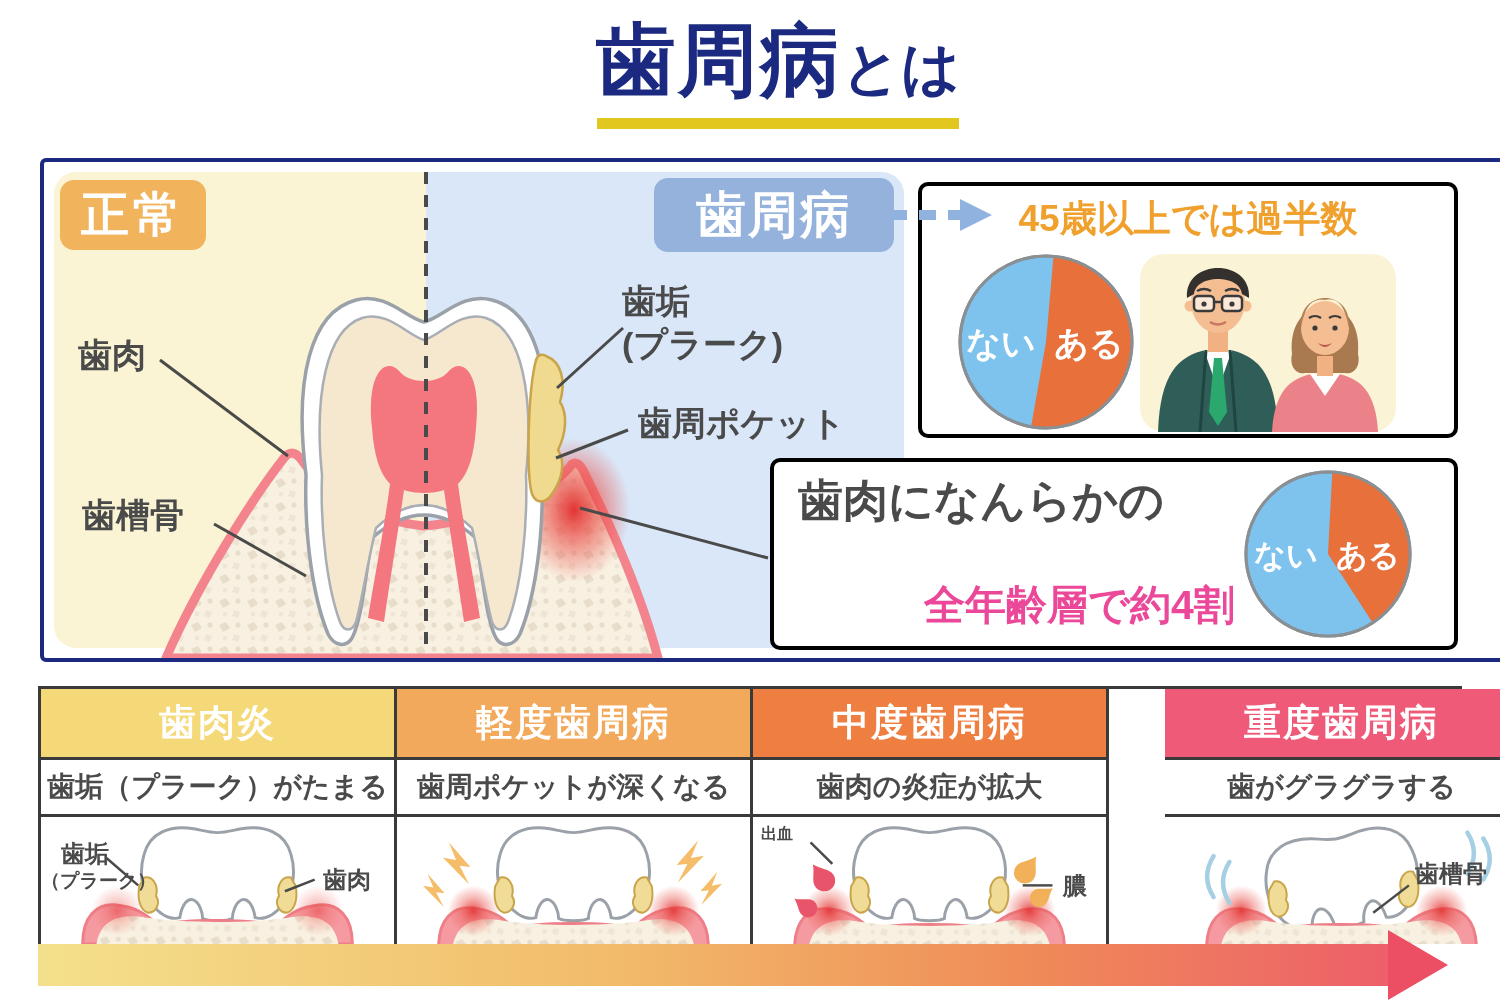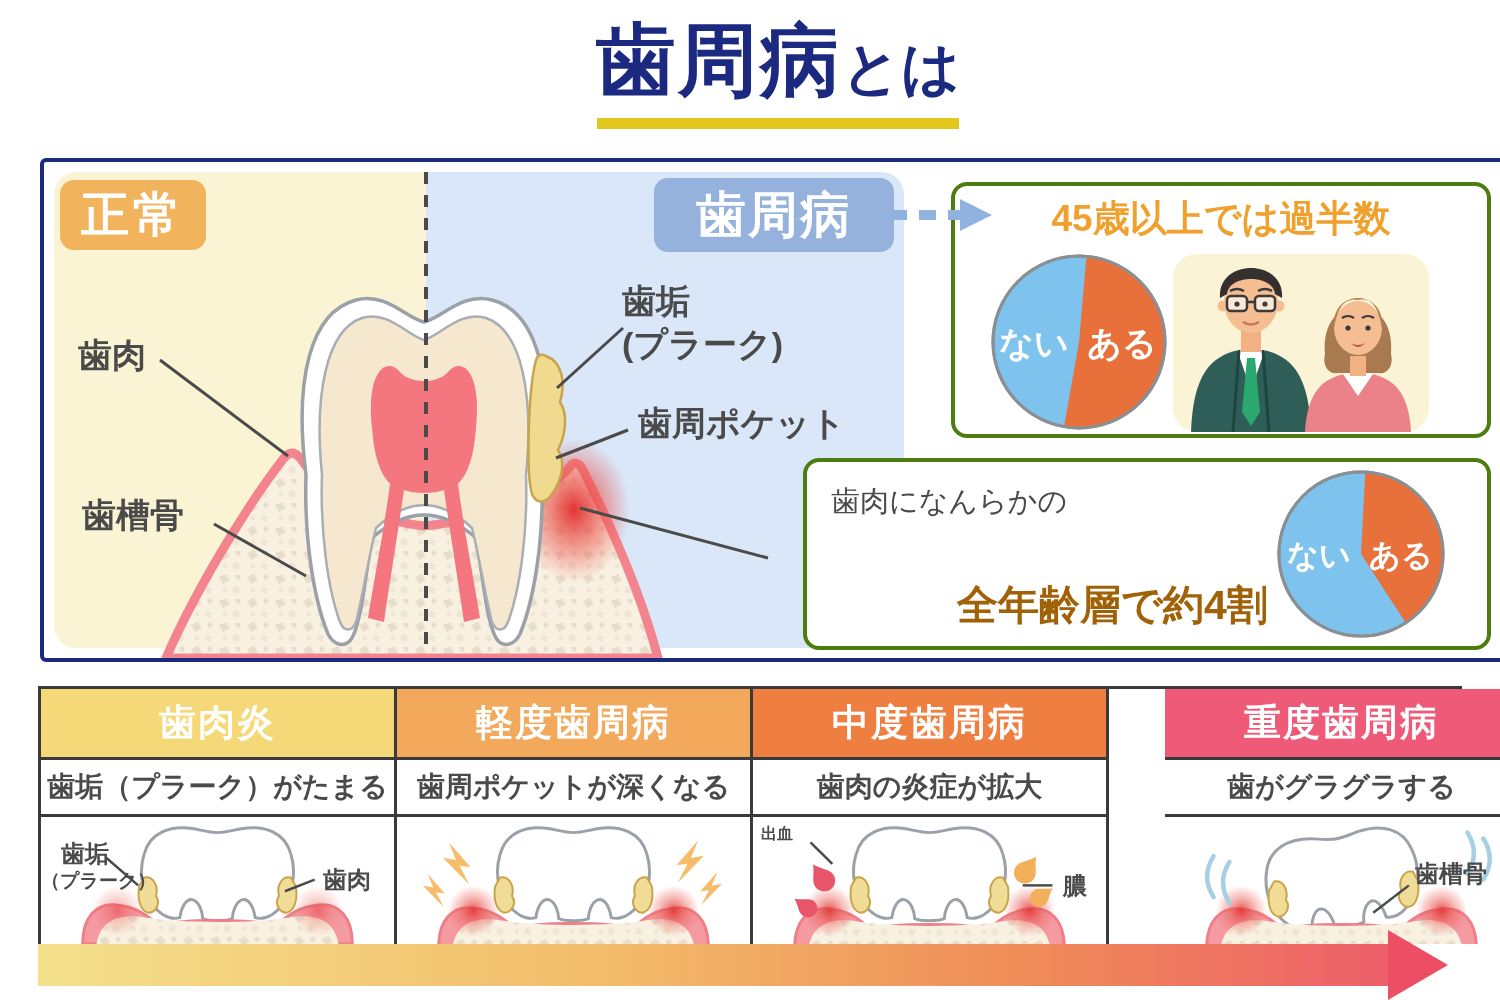--- a/index.html
+++ b/index.html
@@ -28,32 +28,32 @@
   .badge-disease { left:610px; top:16px; width:240px; height:74px; background:#94B2DB;
                    border-radius:14px; font-size:50px; letter-spacing:2px; }
   .tooth-svg { position:absolute; left:116px; top:98px; width:540px; height:398px; z-index:2; }
   .lines-svg { position:absolute; left:0; top:0; width:1414px; height:496px; z-index:4; pointer-events:none; }
   .anno { position:absolute; font-weight:bold; color:#4A4A4A; z-index:4; line-height:1.25; }
   .anno-gum   { left:34px;  top:172px; font-size:34px; }
   .anno-bone  { left:38px;  top:332px; font-size:34px; }
   .anno-plaque{ left:578px; top:118px; font-size:34px; }
   .anno-pocket{ left:594px; top:240px; font-size:34px; }
 
-  .statbox { position:absolute; border:4px solid #4d7c0f; border-radius:16px; background:#fff; z-index:6;margin-left:33px; }
+  .statbox { position:absolute; border:4px solid #000000; border-radius:10px; background:#fff; z-index:6; }
   .statbox1 { left:874px; top:20px; width:540px; height:256px; }
   .statbox2 { left:726px; top:296px; width:688px; height:192px; }
   .statbox1-title { position:absolute; left:0; top:8px; width:100%; text-align:center;
                     font-size:37px; font-weight:bold; color:#F0A02C; }
   .pie1 { position:absolute; left:34px; top:66px; width:180px; height:180px; }
   .people { position:absolute; left:218px; top:68px; width:256px; height:178px; }
   .arrow-svg { position:absolute; left:840px; top:30px; width:160px; height:50px; z-index:7; }
 
-  .sb2-text { position:absolute; left:24px; top:16px; font-size:29px; font-weight:normal;
+  .sb2-text { position:absolute; left:24px; top:16px; font-size:45px; font-weight:bold;
               color:#4A4A4A; line-height:46px; }
-  .sb2-highlight { position:absolute; left:150px; top:116px; font-size:41px; font-weight:bold; color:#a16207;text-align:right; }
+  .sb2-highlight { position:absolute; left:150px; top:116px; font-size:41px; font-weight:bold; color:#ec4899;text-align:right; }
   .pie2 { position:absolute; left:468px; top:6px; width:172px; height:172px; }
   svg text { font-family:"Liberation Sans", sans-serif; }
   .pie-label { font-size:34px; font-weight:bold; fill:#fff; text-anchor:middle; }
 
   
   .stages { position:absolute; left:38px; top:686px; width:1424px; height:258px;
             border-top:3px solid #3A3A3A; border-left:3px solid #3A3A3A; }
   .stage-col { position:absolute; top:0; height:258px; width:356px; border-right:3px solid #3A3A3A; }
   .col-header { height:68px; display:flex; align-items:center; justify-content:center;
                 color:#fff; font-size:37px; font-weight:bold; letter-spacing:2px; }

